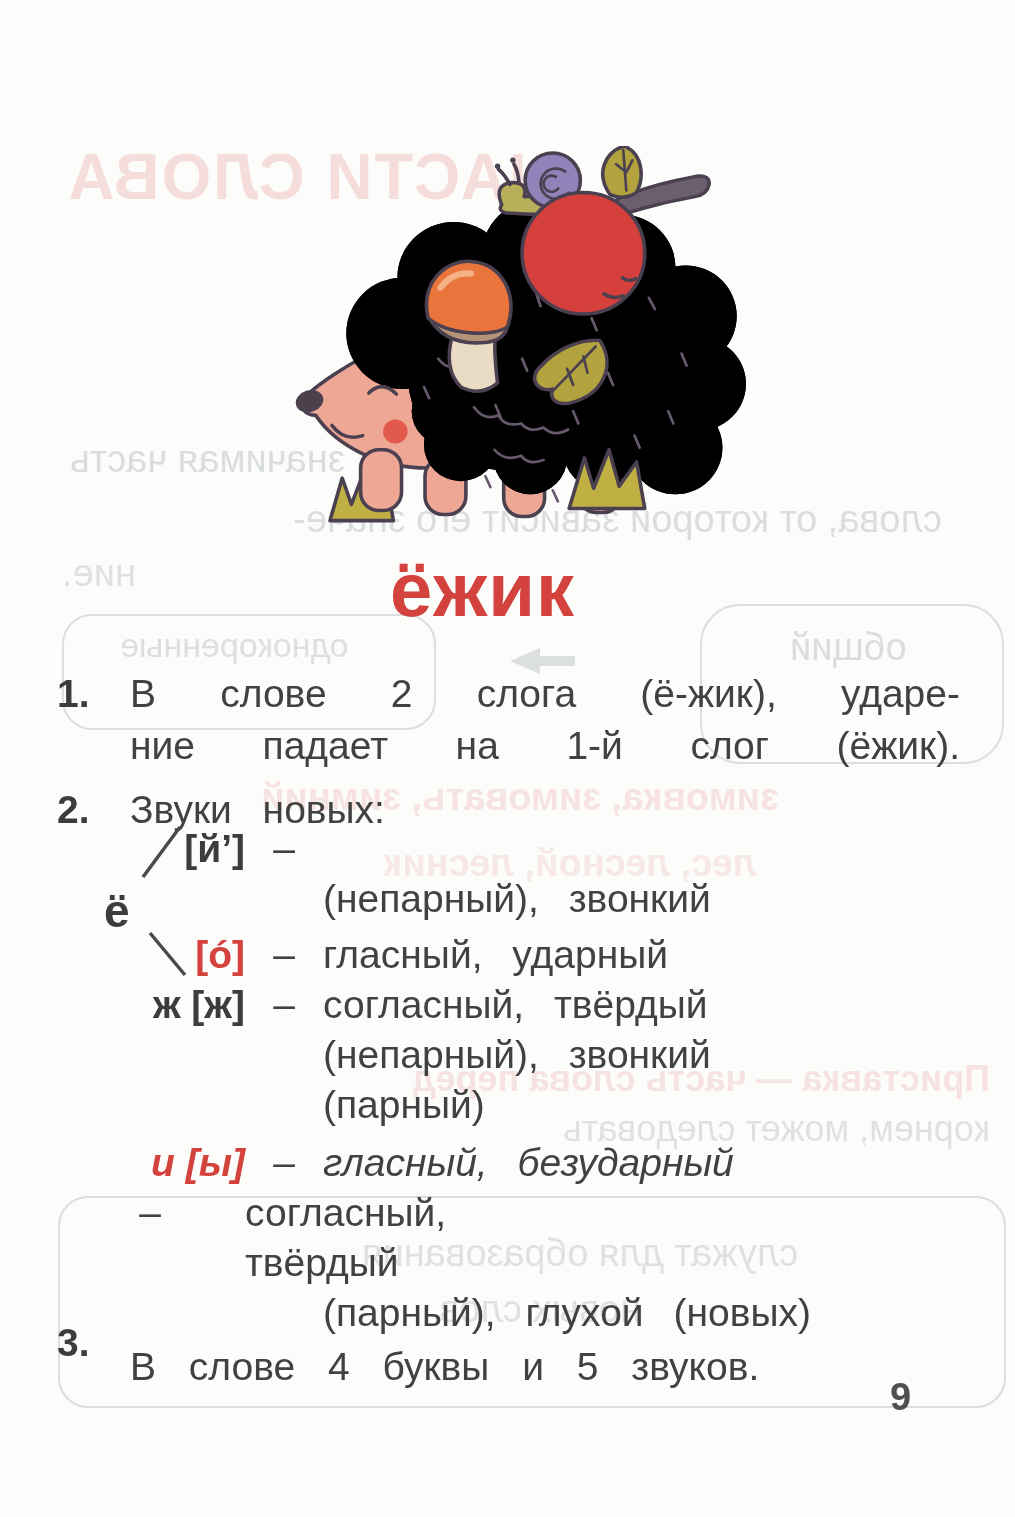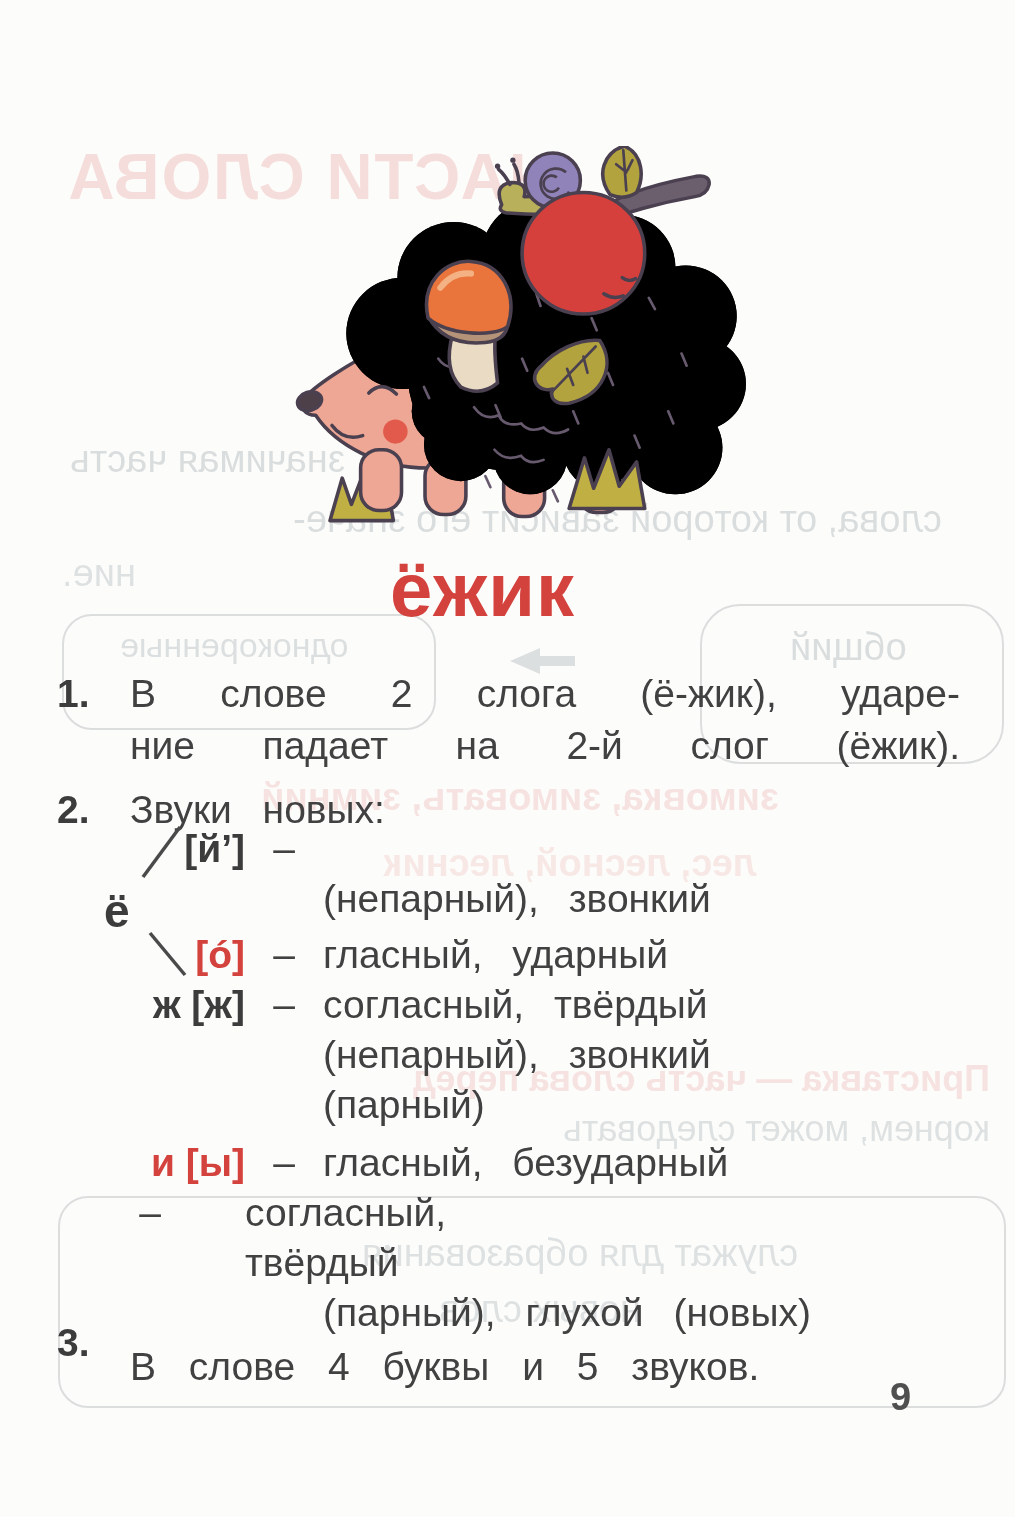--- a/index.html
+++ b/index.html
@@ -38,21 +38,21 @@
   #item2 .itext{word-spacing:20px;}
   #item3{top:1318px;line-height:50px;}
   #item3 .itext{word-spacing:22px;margin-top:24px;}
   .rows{position:absolute;left:55px;top:824px;width:905px;font-size:39px;z-index:3;}
   .row{display:grid;grid-template-columns:190px 78px 1fr;line-height:50px;}
   .row .lbl{text-align:right;font-weight:bold;white-space:nowrap;color:#3c3c3c;}
   .row .lbl.red{color:#d4423e;}
   .row .dash{text-align:center;}
   .row .desc{word-spacing:19px;}
   .gap1{margin-top:6px;}
-  .gap2{margin-top:8px;}
+  .gap2{margin-top:8px;font-style:italic;}
   .eletter{position:absolute;left:104px;top:884px;font-size:46px;font-weight:bold;
            color:#3c3c3c;z-index:3;}
   .branch{position:absolute;left:130px;top:820px;z-index:3;}
   .pagenum{position:absolute;left:890px;top:1376px;font-size:38px;font-weight:bold;
            color:#4f4f4f;z-index:3;}
   
   .illu{position:absolute;left:285px;top:146px;width:465px;height:405px;z-index:2;}
   .outl{stroke:#4a4050;stroke-width:3.5;stroke-linejoin:round;stroke-linecap:round;}
   .mark{stroke:#675a6e;stroke-width:2.6;stroke-linecap:round;fill:none;}
 </style>
@@ -187,21 +187,21 @@
 
   <div class="item" id="item1">
     <span class="num">1.</span>
     <div class="itext">
       <div class="just">
         <span>В слове 2 слога</span>
         <span class="b">(ё-жик),</span>
         <span>ударе-</span>
       </div>
       <div class="just">
-        <span>ние падает на 2-й слог</span>
+        <span>ние падает на 1-й слог</span>
         <span class="b">(ёжик).</span>
       </div>
     </div>
   </div>
 
   <div class="item" id="item2">
     <span class="num">2.</span>
     <div class="itext">Звуки новых:</div>
   </div>
 

